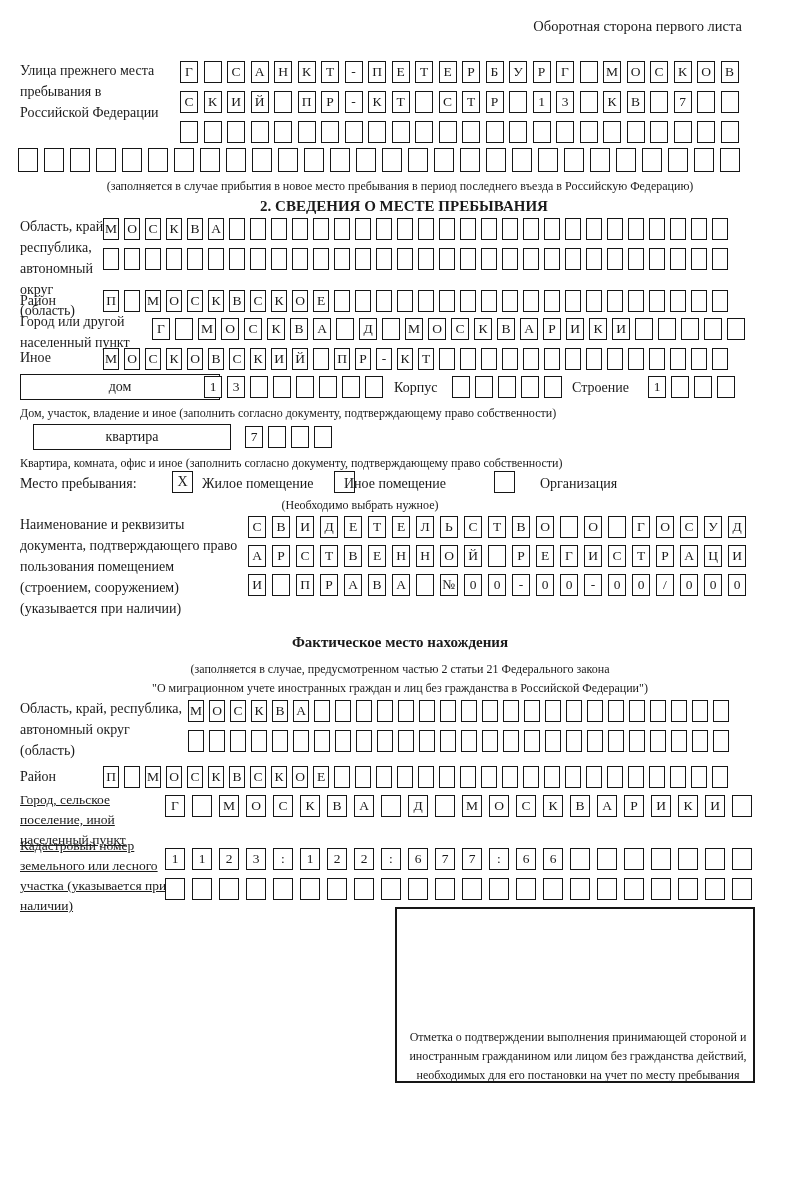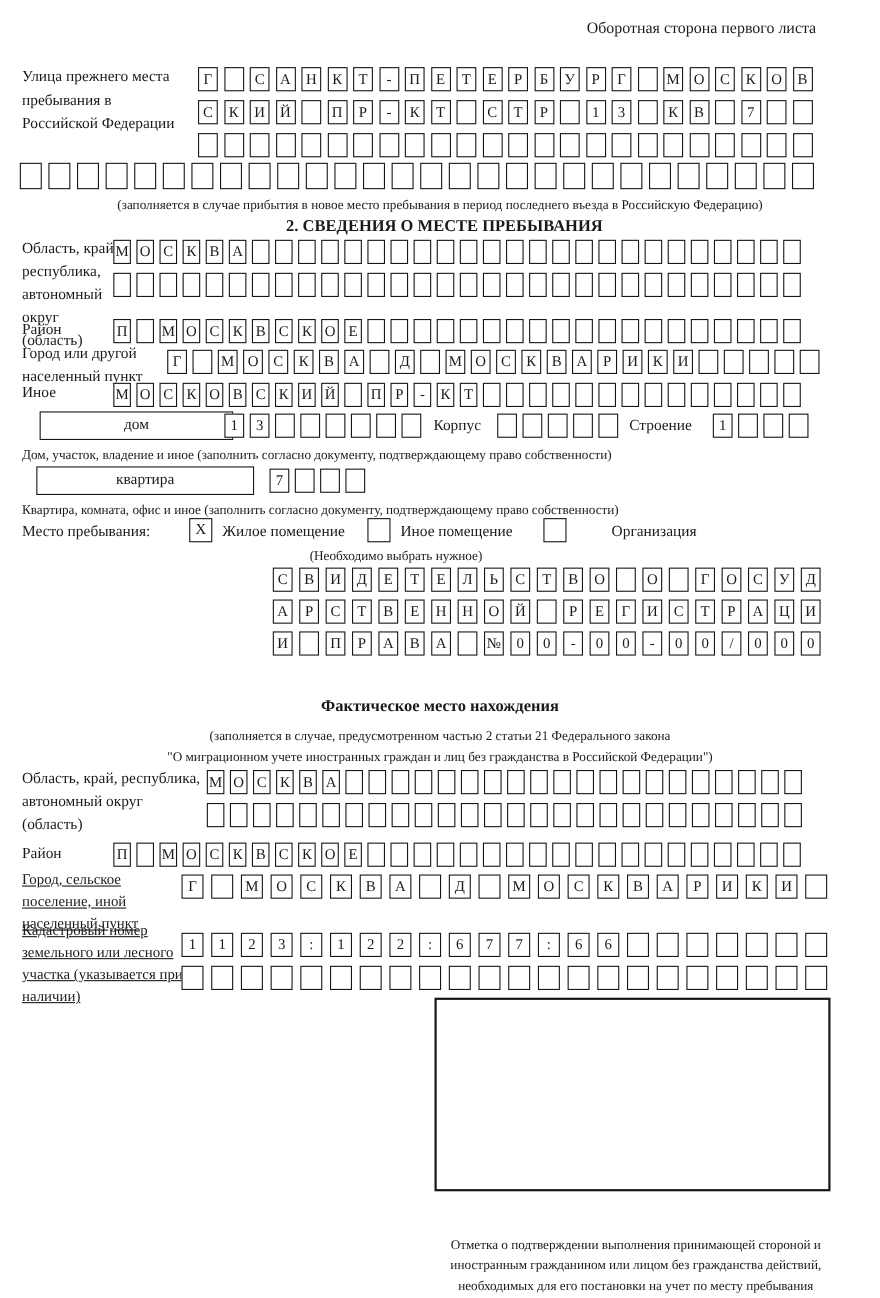--- a/index.html
+++ b/index.html
@@ -302,21 +302,21 @@
       <span class="cell"></span>
       <span class="cell"></span>
       <span class="cell"></span>
       <span class="cell"></span>
       <span class="cell"></span>
       <span class="cell"></span>
       <span class="cell"></span>
       <span class="cell"></span>
     </div>
 
-  <div class="abs wbox" style="left:36px;top:374px;width:176px">дом</div>
+  <div class="abs wbox" style="left:20px;top:374px;width:200px">дом</div>
   <div class="abs cells gh" style="left:204px;top:376px">
       <span class="cell">1</span>
       <span class="cell">3</span>
       <span class="cell"></span>
       <span class="cell"></span>
       <span class="cell"></span>
       <span class="cell"></span>
       <span class="cell"></span>
       <span class="cell"></span>
     </div>
@@ -343,25 +343,26 @@
       <span class="cell"></span>
       <span class="cell"></span>
       <span class="cell"></span>
     </div>
   <div class="abs cap" style="left:20px;top:454px;width:760px">Квартира, комната, офис и иное (заполнить согласно документу, подтверждающему право собственности)</div>
 
   <div class="abs lbl" style="left:20px;top:473px">Место пребывания:</div>
   <div class="abs cb" style="left:172px;top:471px">X</div>
   <div class="abs lbl" style="left:202px;top:473px">Жилое помещение</div>
   <div class="abs cb" style="left:334px;top:471px"></div>
-  <div class="abs lbl" style="left:364px;top:473px">Иное помещение</div>
+  <div class="abs lbl" style="left:344px;top:473px">Иное помещение</div>
   <div class="abs cb" style="left:494px;top:471px"></div>
-  <div class="abs lbl" style="left:556px;top:473px">Организация</div>
+  <div class="abs lbl" style="left:540px;top:473px">Организация</div>
   <div class="abs cap center" style="left:0;top:496px;width:720px">(Необходимо выбрать нужное)</div>
 
+  <div class="abs lbl" style="left:20px;top:514px;width:225px">Наименование и реквизиты документа, подтверждающего право пользования помещением (строением, сооружением) (указывается при наличии)</div>
   <div class="abs cells g21" style="left:248px;top:516px">
       <span class="cell">С</span>
       <span class="cell">В</span>
       <span class="cell">И</span>
       <span class="cell">Д</span>
       <span class="cell">Е</span>
       <span class="cell">Т</span>
       <span class="cell">Е</span>
       <span class="cell">Л</span>
       <span class="cell">Ь</span>
@@ -591,15 +592,15 @@
       <span class="cell"></span>
       <span class="cell"></span>
       <span class="cell"></span>
       <span class="cell"></span>
       <span class="cell"></span>
       <span class="cell"></span>
       <span class="cell"></span>
     </div>
 
   <div class="abs stamp" style="left:395px;top:907px;width:360px;height:176px"></div>
-  <div class="abs cap center" style="left:383px;top:1122px;width:390px;line-height:19px">Отметка о подтверждении выполнения принимающей стороной и иностранным гражданином или лицом без гражданства действий, необходимых для его постановки на учет по месту пребывания</div>
+  <div class="abs cap center" style="left:383px;top:1028px;width:390px;line-height:19px">Отметка о подтверждении выполнения принимающей стороной и иностранным гражданином или лицом без гражданства действий, необходимых для его постановки на учет по месту пребывания</div>
 
 </div>
 
 </body></html>

